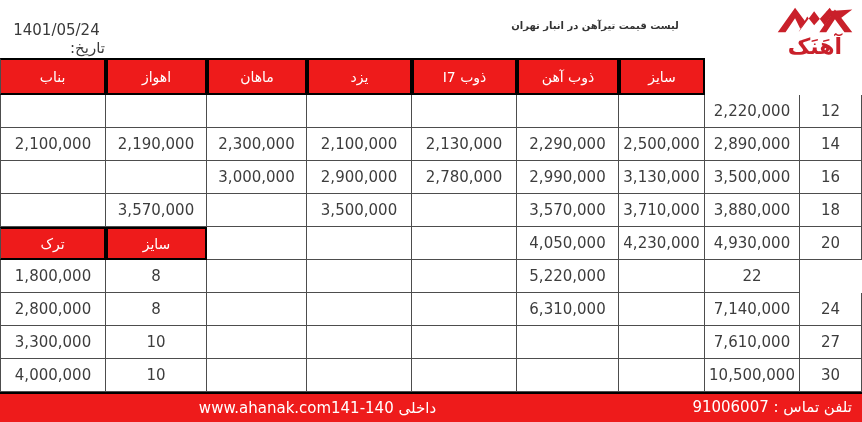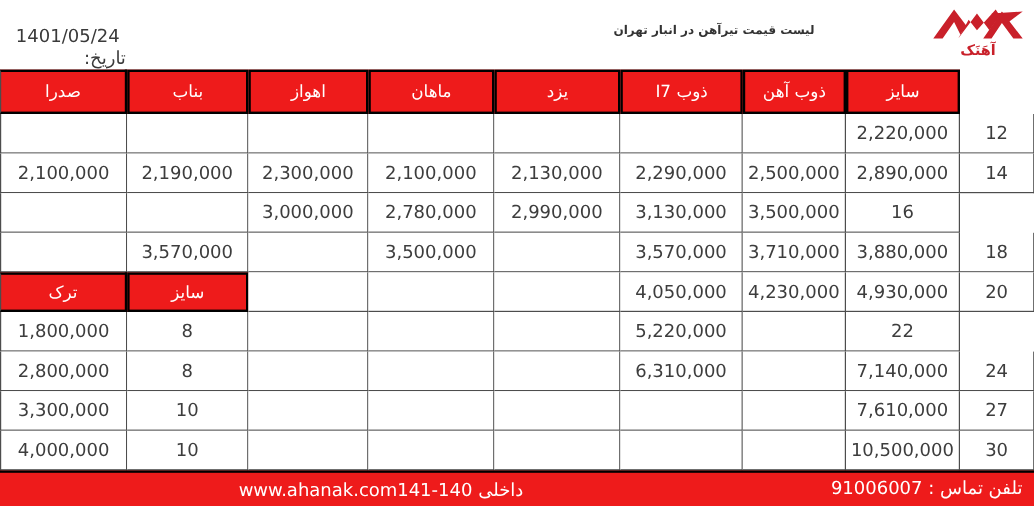--- a/index.html
+++ b/index.html
@@ -10,21 +10,21 @@
   
   .topbar { position:absolute; top:0; left:0; width:862px; height:60px; background:#fff; }
   .date-row { position:absolute; left:8px; top:21px; display:flex; align-items:center;
               color:#3a3a3a; font-size:15px;flex-direction:column; }
   .date-value { direction:ltr; }
   .date-label { direction:rtl; margin-left:62px; }
   .doc-title { position:absolute; right:112px; top:20px; width:310px; text-align:center;
                direction:rtl; color:#333; font-size:10px; font-weight:bold; }
   .logo { position:absolute; right:4px; top:2px; width:86px; height:56px; text-align:center; }
   .logo svg { display:block; margin:0 auto; }
-  .logo-text { direction:rtl; color:#c9202a; font-size:12px; font-weight:bold; line-height:1;
+  .logo-text { direction:rtl; color:#c9202a; font-size:22px; font-weight:bold; line-height:1;
                margin-top:-2px; }
 
   
   .table-wrap { position:absolute; top:58px; left:0; width:862px; }
   .trow { display:grid; grid-template-columns:106px 101px 100px 105px 105px 102px 86px 95px 62px; }
   .trow.header-row { height:37px; }
   .trow.data-row { height:33px; }
   .tcell { display:flex; align-items:center; justify-content:center;
            border-right:1px solid #4d4d4d; border-bottom:1px solid #4d4d4d;
            color:#3d3d3d; font-size:15px; direction:rtl; background:#fff; overflow:hidden; }
@@ -56,21 +56,20 @@
         <polygon points="26,34 44,10 56,26 66,12 62,6 44,26 36,16" fill="#c9202a"></polygon>
         <polygon points="50,34 68,8 88,34 79,34 68,19 58,34" fill="#c9202a"></polygon>
         <polygon points="58,10 88,8 72,20" fill="#c9202a"></polygon>
       </svg>
       <div class="logo-text">آهَنَک</div>
     </div>
   </div>
 
   <div class="table-wrap">
       <div class="trow header-row">
-        <div class="tcell redcell">صدرا</div>
         <div class="tcell redcell">بناب</div>
         <div class="tcell redcell">اهواز</div>
         <div class="tcell redcell">ماهان</div>
         <div class="tcell redcell">یزد</div>
         <div class="tcell redcell">ذوب I7</div>
         <div class="tcell redcell">ذوب آهن</div>
         <div class="tcell redcell">سایز</div>
       </div>
       <div class="trow data-row">
         <div class="tcell"></div>
@@ -91,20 +90,21 @@
         <div class="tcell">2,130,000</div>
         <div class="tcell">2,290,000</div>
         <div class="tcell">2,500,000</div>
         <div class="tcell">2,890,000</div>
         <div class="tcell">14</div>
       </div>
       <div class="trow data-row">
         <div class="tcell"></div>
         <div class="tcell"></div>
         <div class="tcell">3,000,000</div>
+        <div class="tcell">2,900,000</div>
         <div class="tcell">2,780,000</div>
         <div class="tcell">2,990,000</div>
         <div class="tcell">3,130,000</div>
         <div class="tcell">3,500,000</div>
         <div class="tcell">16</div>
       </div>
       <div class="trow data-row">
         <div class="tcell"></div>
         <div class="tcell">3,570,000</div>
         <div class="tcell"></div>

